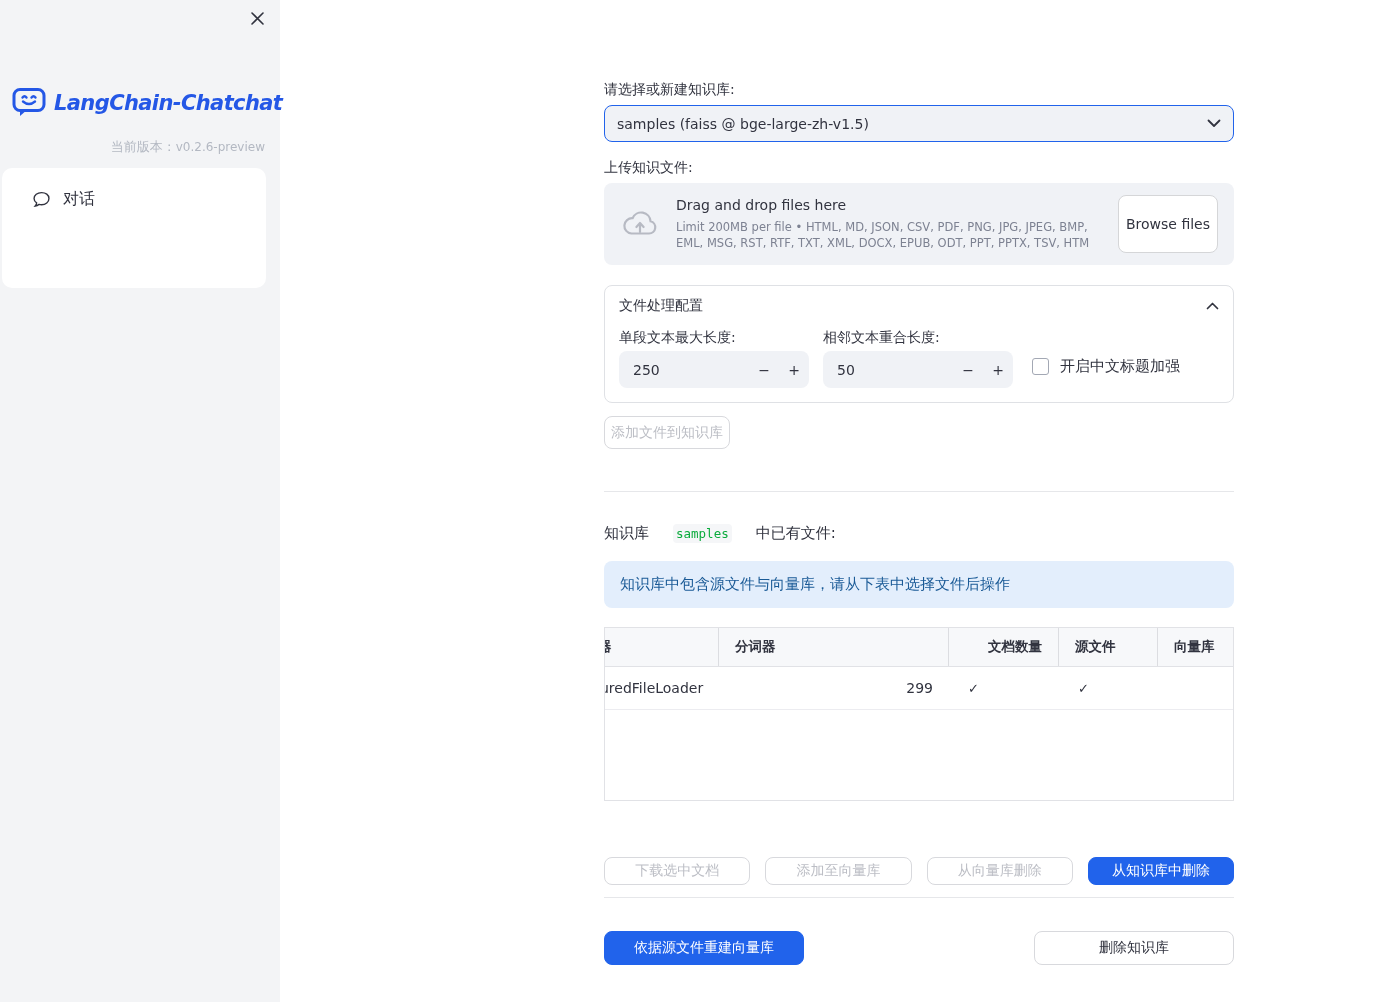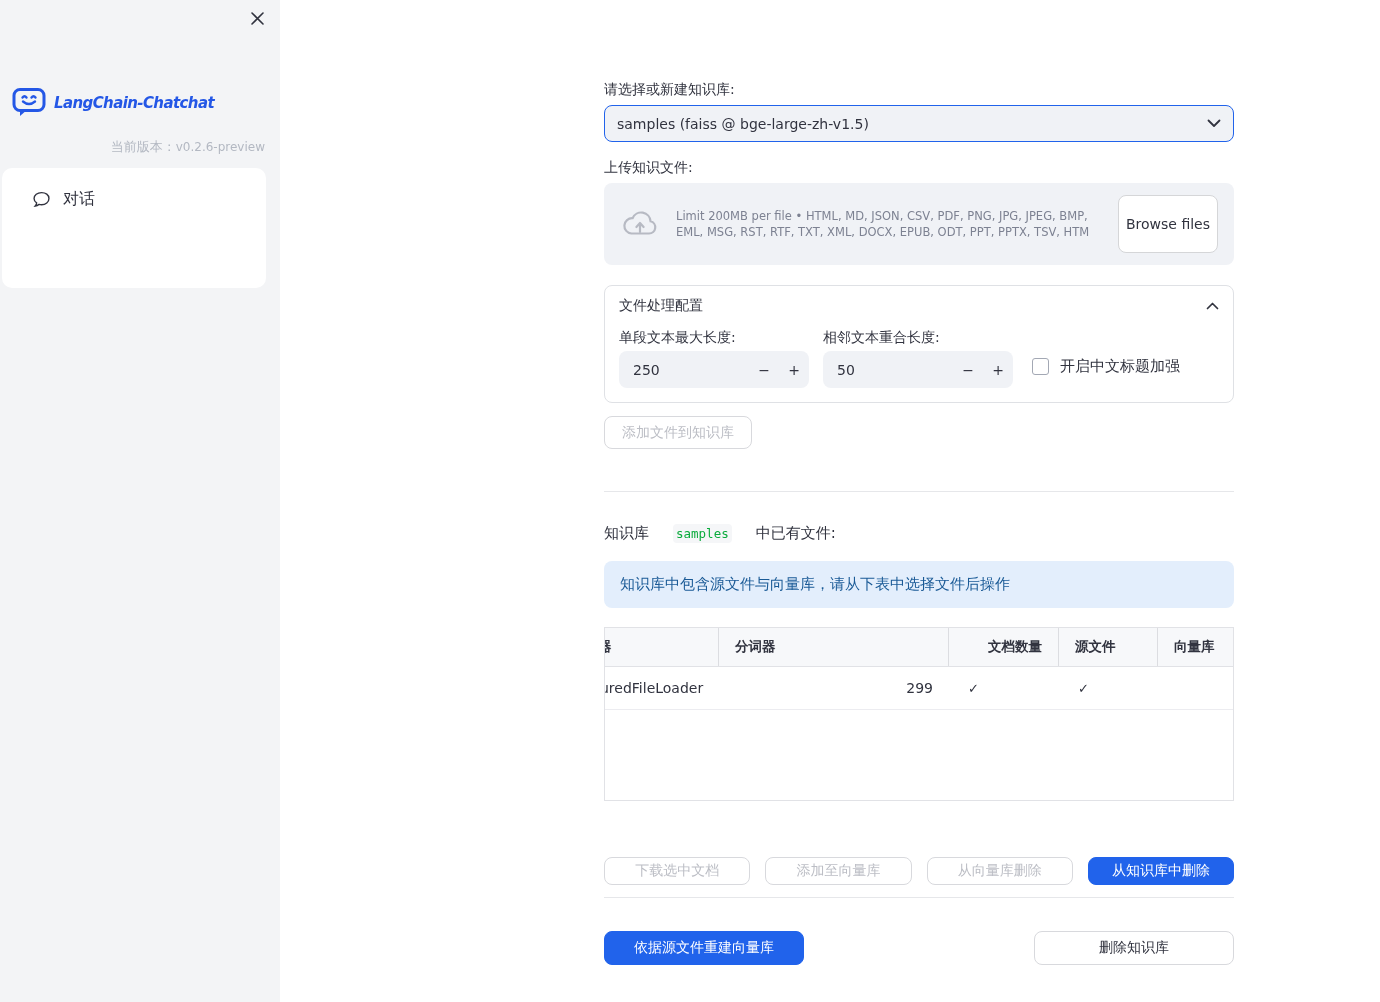--- a/index.html
+++ b/index.html
@@ -5,21 +5,21 @@
   * { margin:0; padding:0; box-sizing:border-box; }
   html,body { width:1380px; height:1002px; overflow:hidden; background:#ffffff;
               font-family:"DejaVu Sans","Liberation Sans",sans-serif; color:#31333f; }
   .stage { position:relative; width:1380px; height:1002px; }
 
   
   .sidebar { position:absolute; left:0; top:0; width:280px; height:1002px; background:#f3f4f6; }
   .close-btn { position:absolute; top:8px; right:13px; width:20px; height:20px; cursor:pointer;
                display:flex; align-items:center; justify-content:center; }
   .logo-row { position:absolute; left:12px; top:87px; display:flex; align-items:center; gap:8px; }
-  .logo-text { font-size:15px; font-weight:700; font-style:italic; color:#2457e6; letter-spacing:-0.6px; white-space:nowrap; }
+  .logo-text { font-size:21px; font-weight:700; font-style:italic; color:#2457e6; letter-spacing:-0.6px; white-space:nowrap; }
   .version-row { position:absolute; top:138px; right:15px; font-size:13px; color:#b3b8c2; }
   .version-row .ver-val { font-size:12px; }
   .menu-card { position:absolute; left:2px; top:168px; width:264px; height:120px; background:#ffffff;
                border-radius:10px; padding:11px 14px; }
   .menu-item { height:40px; display:flex; align-items:center; gap:13px; padding-left:17px;
                border-radius:8px; font-size:16px; color:#31333f; cursor:pointer; margin-bottom:6px; }
   .menu-item.selected { background:var(--accent); color:#ffffff; font-weight:600; }
 
   
   .main { position:absolute; left:604px; top:0; width:630px; height:1002px; }
@@ -51,21 +51,21 @@
               font-size:14px; color:#31333f; cursor:pointer; background:transparent; border:none; font-family:inherit; }
   .checkbox-row { position:absolute; top:71px; left:427px; display:flex; align-items:center; gap:11px; cursor:pointer; }
   .checkbox-box { width:17px; height:17px; border:1px solid #a3a8b4; border-radius:3px; background:#fff; }
   .checkbox-label { font-size:15px; }
 
   .btn { border-radius:8px; font-size:14px; font-family:inherit; cursor:pointer; }
   .btn-disabled { background:#ffffff; border:1px solid #d8d9dd; color:#bcbec5; cursor:default; }
   .btn-primary { background:var(--accent); border:1px solid var(--accent); color:#ffffff; }
   .btn-secondary { background:#ffffff; border:1px solid #d8d9dd; color:#31333f; }
 
-  .add-btn { position:absolute; top:416px; left:0; height:33px; padding:0 17px; }
+  .add-btn { position:absolute; top:416px; left:0; height:33px; padding:0 6px; }
   .divider { position:absolute; left:0; width:630px; height:1px; background:#e6e7ea; }
 
   .kb-files-line { position:absolute; top:524px; left:0; font-size:15px; display:flex; align-items:center; gap:24px; }
   .inline-code { font-family:"DejaVu Sans Mono","Liberation Mono",monospace; font-size:12.5px; color:#09ab3b;
                  background:#f5f6f8; padding:2px 3px; border-radius:4px; }
 
   .info-box { position:absolute; top:561px; left:0; width:630px; height:47px; background:#e3eefc;
               border-radius:8px; display:flex; align-items:center; padding:0 16px; font-size:15px; color:#1a5a96; }
 
   .dataframe { position:absolute; top:627px; left:0; width:630px; height:174px; border:1px solid #e1e2e6;
@@ -153,20 +153,21 @@
     <div class="field-label" style="top:159px;">上传知识文件:</div>
 
     <div class="uploader">
       <span class="icon">
         <svg width="40" height="32" viewBox="0 0 40 32">
           <path d="M11.5 25.5 h17.5 a6.2 6.2 0 0 0 1.6 -12.2 A9.4 9.4 0 0 0 12.6 10.2 A6.8 6.8 0 0 0 11.5 25.5 Z" fill="none" stroke="#b7bac3" stroke-width="2.2"></path>
           <path d="M20 24 v-8.5 M16.4 19 l3.6 -4 3.6 4" fill="none" stroke="#b7bac3" stroke-width="2.2" stroke-linecap="round" stroke-linejoin="round"></path>
         </svg>
       </span>
       <div class="up-texts">
+        <div class="up-title">Drag and drop files here</div>
         <div class="up-limit">Limit 200MB per file • HTML, MD, JSON, CSV, PDF, PNG, JPG, JPEG, BMP, EML, MSG, RST, RTF, TXT, XML, DOCX, EPUB, ODT, PPT, PPTX, TSV, HTM</div>
       </div>
       <button class="browse-btn">Browse files</button>
     </div>
 
     <div class="expander">
       <div class="exp-header">
         <span>文件处理配置</span>
         <span class="icon">
           <svg width="13" height="8" viewBox="0 0 13 8">

